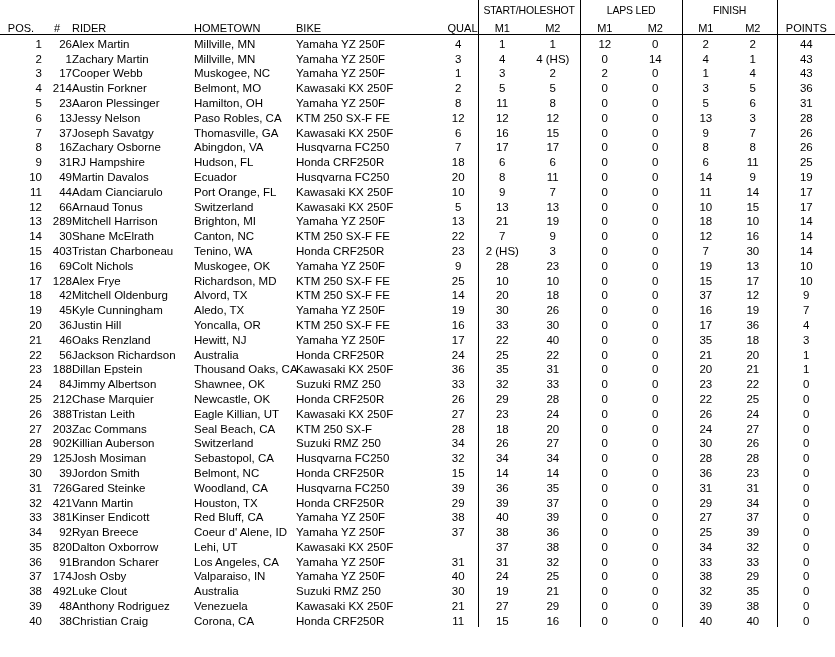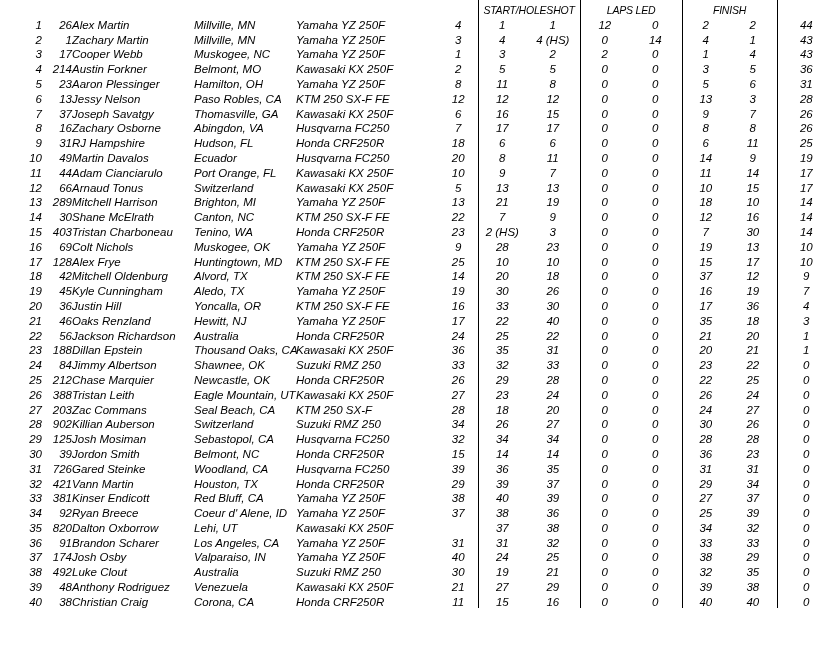--- a/index.html
+++ b/index.html
@@ -12,21 +12,20 @@
     height: 657px;
     font-family: "Liberation Sans", sans-serif;
     color: #000000;
     overflow: hidden;
   }
   #results-table {
     width: 835px;
     border-collapse: collapse;
     table-layout: fixed;
     font-size: 11px;
-    font-style: italic;
   }
   #results-table td, #results-table th {
     padding: 0;
     margin: 0;
     vertical-align: bottom;
     white-space: nowrap;
     font-weight: normal;
   }
 
   
@@ -104,20 +103,35 @@
       <col class="w-points">
   </colgroup>
   <tbody id="table-body">
     <tr class="group-row">
       <td colspan="6"></td>
       <td colspan="2" class="vsep">START/HOLESHOT</td>
       <td colspan="2" class="vsep">LAPS LED</td>
       <td colspan="2" class="vsep">FINISH</td>
       <td class="vsep"></td>
     </tr>
+    <tr class="head-row">
+      <td class="h-center">POS.</td>
+      <td class="h-center">#</td>
+      <td class="h-left">RIDER</td>
+      <td class="h-left">HOMETOWN</td>
+      <td class="h-left">BIKE</td>
+      <td class="h-right">QUAL</td>
+      <td class="h-center vsep">M1</td>
+      <td class="h-center">M2</td>
+      <td class="h-center vsep">M1</td>
+      <td class="h-center">M2</td>
+      <td class="h-center vsep">M1</td>
+      <td class="h-center">M2</td>
+      <td class="h-center vsep">POINTS</td>
+    </tr>
   <tr class="data-row">
         <td class="c-pos">1</td>
         <td class="c-num">26</td>
         <td class="c-rider">Alex Martin</td>
         <td class="c-town">Millville, MN</td>
         <td class="c-bike">Yamaha YZ 250F</td>
         <td class="c-qual">4</td>
         <td class="c-mid vsep">1</td>
         <td class="c-mid">1</td>
         <td class="c-mid vsep">12</td>
@@ -348,21 +362,21 @@
         <td class="c-mid vsep">0</td>
         <td class="c-mid">0</td>
         <td class="c-fin vsep">19</td>
         <td class="c-fin">13</td>
         <td class="c-points vsep">10</td>
       </tr>
       <tr class="data-row">
         <td class="c-pos">17</td>
         <td class="c-num">128</td>
         <td class="c-rider">Alex Frye</td>
-        <td class="c-town">Huntingtown, MD</td>
+        <td class="c-town">Richardson, MD</td>
         <td class="c-bike">KTM 250 SX-F FE</td>
         <td class="c-qual">25</td>
         <td class="c-mid vsep">10</td>
         <td class="c-mid">10</td>
         <td class="c-mid vsep">0</td>
         <td class="c-mid">0</td>
         <td class="c-fin vsep">15</td>
         <td class="c-fin">17</td>
         <td class="c-points vsep">10</td>
       </tr>
@@ -483,21 +497,21 @@
         <td class="c-mid vsep">0</td>
         <td class="c-mid">0</td>
         <td class="c-fin vsep">22</td>
         <td class="c-fin">25</td>
         <td class="c-points vsep">0</td>
       </tr>
       <tr class="data-row">
         <td class="c-pos">26</td>
         <td class="c-num">388</td>
         <td class="c-rider">Tristan Leith</td>
-        <td class="c-town">Eagle Mountain, UT</td>
+        <td class="c-town">Eagle Killian, UT</td>
         <td class="c-bike">Kawasaki KX 250F</td>
         <td class="c-qual">27</td>
         <td class="c-mid vsep">23</td>
         <td class="c-mid">24</td>
         <td class="c-mid vsep">0</td>
         <td class="c-mid">0</td>
         <td class="c-fin vsep">26</td>
         <td class="c-fin">24</td>
         <td class="c-points vsep">0</td>
       </tr>

